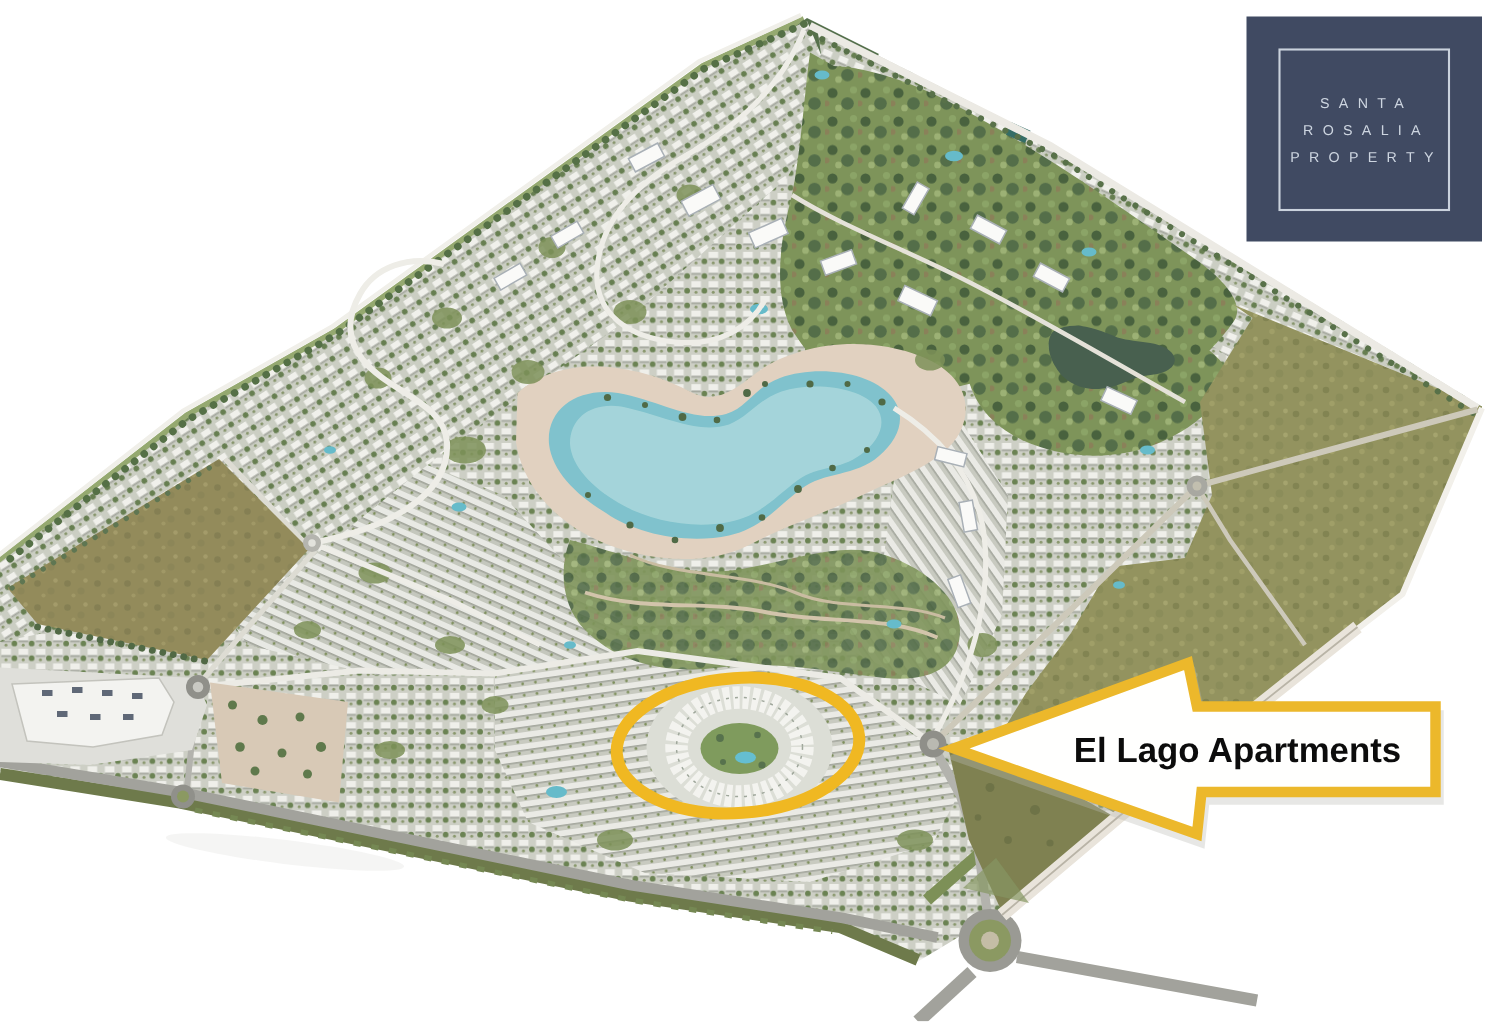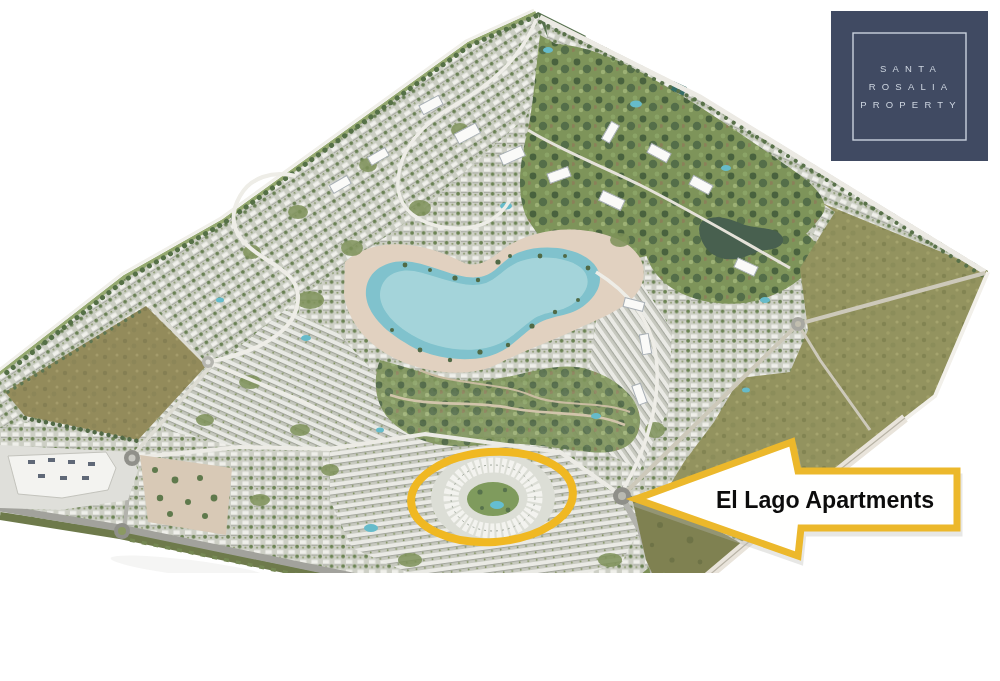--- a/index.html
+++ b/index.html
@@ -1,16 +1,16 @@
 <!DOCTYPE html>
 <html><head>
 <meta charset="utf-8">
 <style>
   html,body{margin:0;padding:0;background:#ffffff;}
-  .page{position:relative;width:1000px;height:573px;overflow:hidden;background:#ffffff;
+  .page{position:relative;width:1000px;height:681px;overflow:hidden;background:#ffffff;
         font-family:"Liberation Sans", sans-serif;}
 </style>
 </head>
 <body>
 <div class="page">
 <svg width="1000" height="681" viewBox="0 0 1000 681" style="filter:saturate(0.92) blur(0.3px)">
 <defs>
   <pattern id="houses" width="11.5" height="9.8" patternUnits="userSpaceOnUse">
     <rect width="11.5" height="9.8" fill="#d2d4cb"></rect>
     <rect x="0.9" y="1.3" width="6.4" height="4.6" fill="#f6f6f3"></rect>

